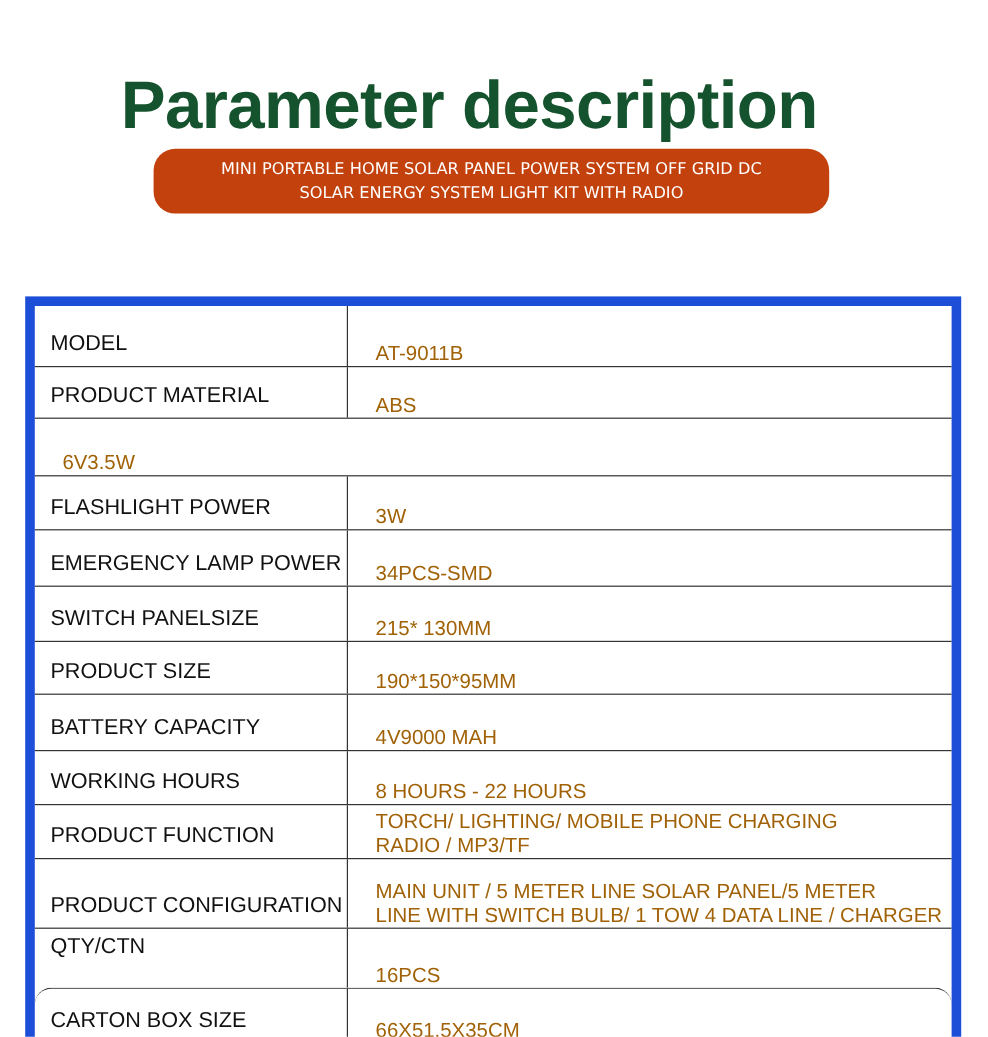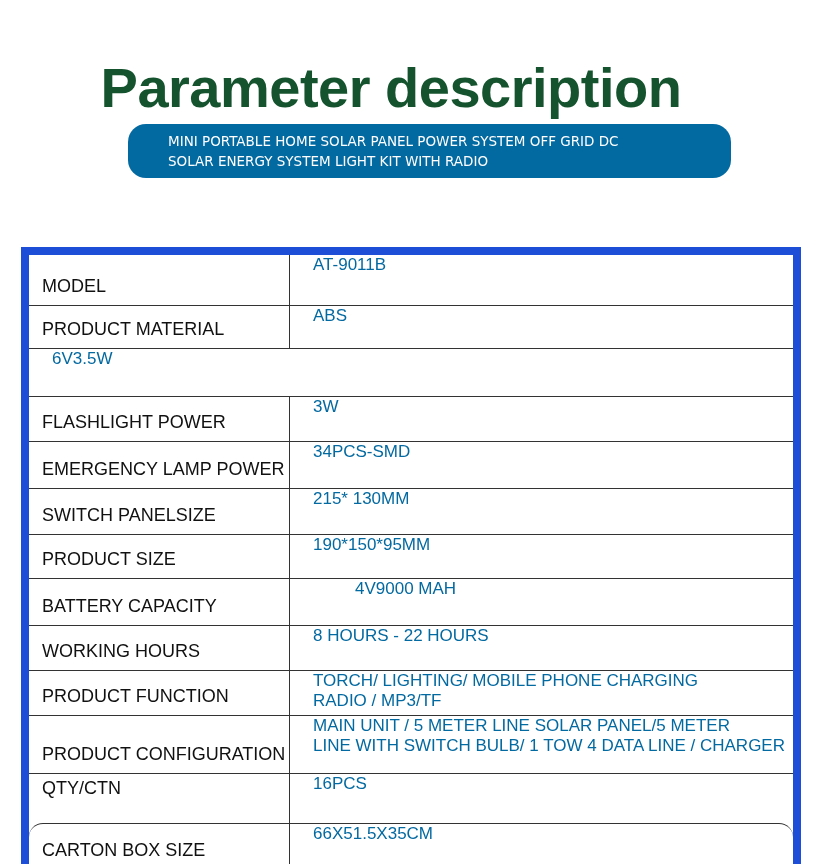--- a/index.html
+++ b/index.html
@@ -1,23 +1,23 @@
 <!DOCTYPE html>
 <html><head>
 <meta charset="utf-8">
 <style>
   html,body{margin:0;padding:0;background:#fff;}
   body{width:823px;height:864px;position:relative;overflow:hidden;font-family:"Liberation Sans",sans-serif;}
   .title{position:absolute;left:0;width:782px;top:56px;text-align:center;font-weight:bold;font-size:56px;color:#14532d;letter-spacing:-0.5px;line-height:64px;}
-  .banner{position:absolute;left:128px;top:124px;width:563px;height:54px;background:#0369a1;border-radius:18px;color:#fff;text-align:left;font-size:15.5px;line-height:20px;display:flex;flex-direction:column;justify-content:center;font-family:"DejaVu Sans",sans-serif;font-size:13.5px;letter-spacing:0;padding-left:40px;}
+  .banner{position:absolute;left:128px;top:124px;width:563px;height:54px;background:#c2410c;border-radius:18px;color:#fff;text-align:center;font-size:15.5px;line-height:20px;display:flex;flex-direction:column;justify-content:center;font-family:"DejaVu Sans",sans-serif;font-size:13.5px;letter-spacing:0;}
   .table{position:absolute;left:21px;top:247px;width:780px;border:8px solid #1d4ed8;box-sizing:border-box;}
   .row{display:flex;border-top:1.5px solid #333;box-sizing:border-box;}
   .row:first-child{border-top:none;}
   .k{width:261px;border-right:1.5px solid #333;box-sizing:border-box;padding-left:13px;font-size:18px;color:#111;display:flex;align-items:flex-end;padding-bottom:8px;}
-  .v{flex:1;padding-left:23px;font-size:17px;color:#0369a1;display:flex;flex-direction:column;justify-content:flex-start;line-height:20px;}
+  .v{flex:1;padding-left:23px;font-size:17px;color:#a16207;display:flex;flex-direction:column;justify-content:flex-end;line-height:20px;}
   .k.top{align-items:flex-start;padding-top:4px;}
 </style>
 </head>
 <body>
 
 <div class="title">Parameter description</div>
 <div class="banner">
   <div>MINI PORTABLE HOME SOLAR PANEL POWER SYSTEM OFF GRID DC</div>
   <div>SOLAR ENERGY SYSTEM LIGHT KIT WITH RADIO</div>
 </div>
@@ -57,21 +57,21 @@
       <div class="v">
         <div>215* 130MM</div>
       </div>
     </div>
     <div class="row" style="height: 44px;">
       <div class="k">PRODUCT SIZE</div>
       <div class="v">
         <div>190*150*95MM</div>
       </div>
     </div>
-    <div class="row" style="height: 47px; gap: 42px;">
+    <div class="row" style="height: 47px;">
       <div class="k">BATTERY CAPACITY</div>
       <div class="v">
         <div>4V9000 MAH</div>
       </div>
     </div>
     <div class="row" style="height: 45px;">
       <div class="k">WORKING HOURS</div>
       <div class="v">
         <div>8 HOURS - 22 HOURS</div>
       </div>

